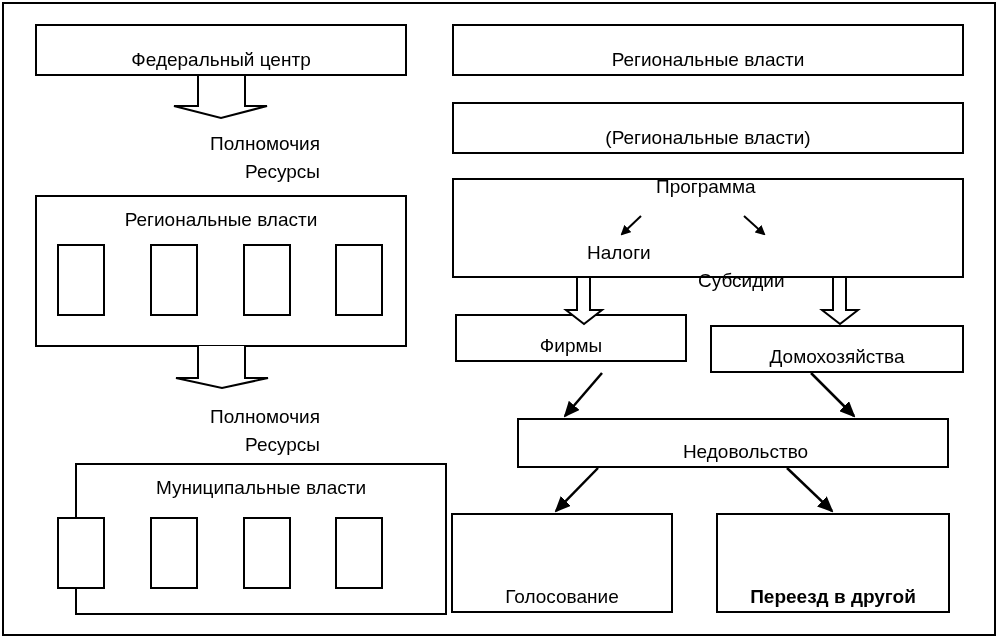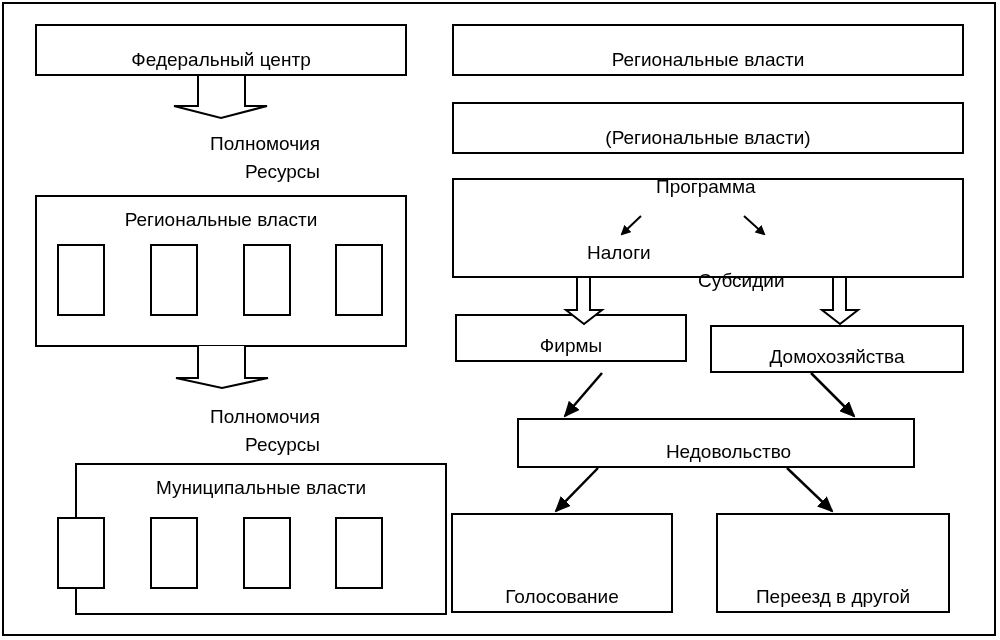--- a/index.html
+++ b/index.html
@@ -64,30 +64,30 @@
 <div class="txt" style="left:587px;top:242px;">Налоги</div>
 <div class="txt" style="left:698px;top:242px;margin-top:28px;">Субсидии</div>
 
 <div class="box" style="left:455px;top:314px;width:232px;height:48px;">
   <span>Фирмы</span>
 </div>
 <div class="box" style="left:710px;top:325px;width:254px;height:48px;">
   <span>Домохозяйства</span>
 </div>
 
-<div class="box" style="left:517px;top:418px;width:398px;height:50px;padding-left:25px;">
+<div class="box" style="left:517px;top:418px;width:432px;height:50px;padding-left:25px;">
   <span>Недовольство</span>
 </div>
 
 <div class="box" style="left:451px;top:513px;width:222px;height:100px;">
   <div>
     <div>Голосование</div>
   </div>
 </div>
-<div class="box" style="left:716px;top:513px;width:234px;height:100px;">
+<div class="box" style="left:716px;top:513px;width:234px;height:100px;font-weight:bold;">
   <div>
     <div>Переезд в другой</div>
   </div>
 </div>
 
 <svg width="1000" height="640">
   <defs>
     <marker id="ah" markerWidth="10" markerHeight="10" refX="8" refY="5" orient="auto" markerUnits="userSpaceOnUse">
       <path d="M0,0 L10,5 L0,10 z" fill="#000"></path>
     </marker>

